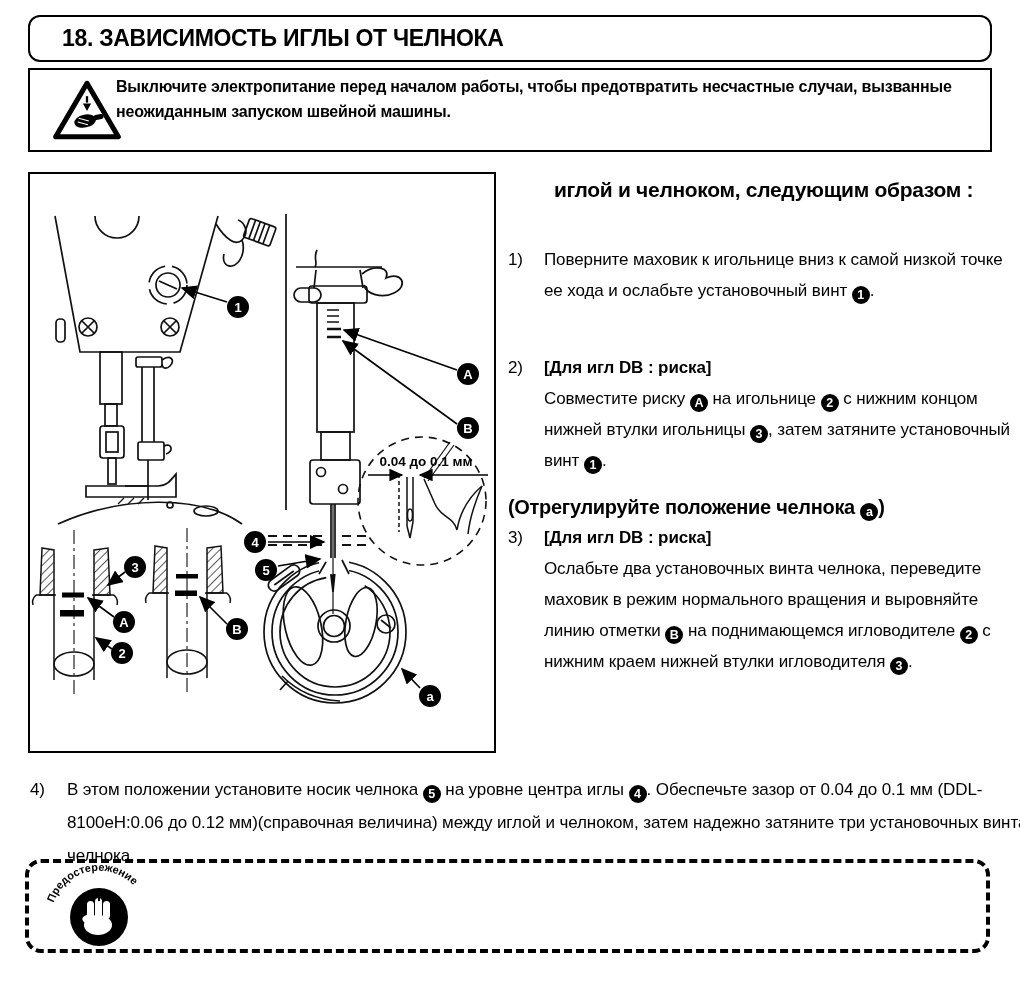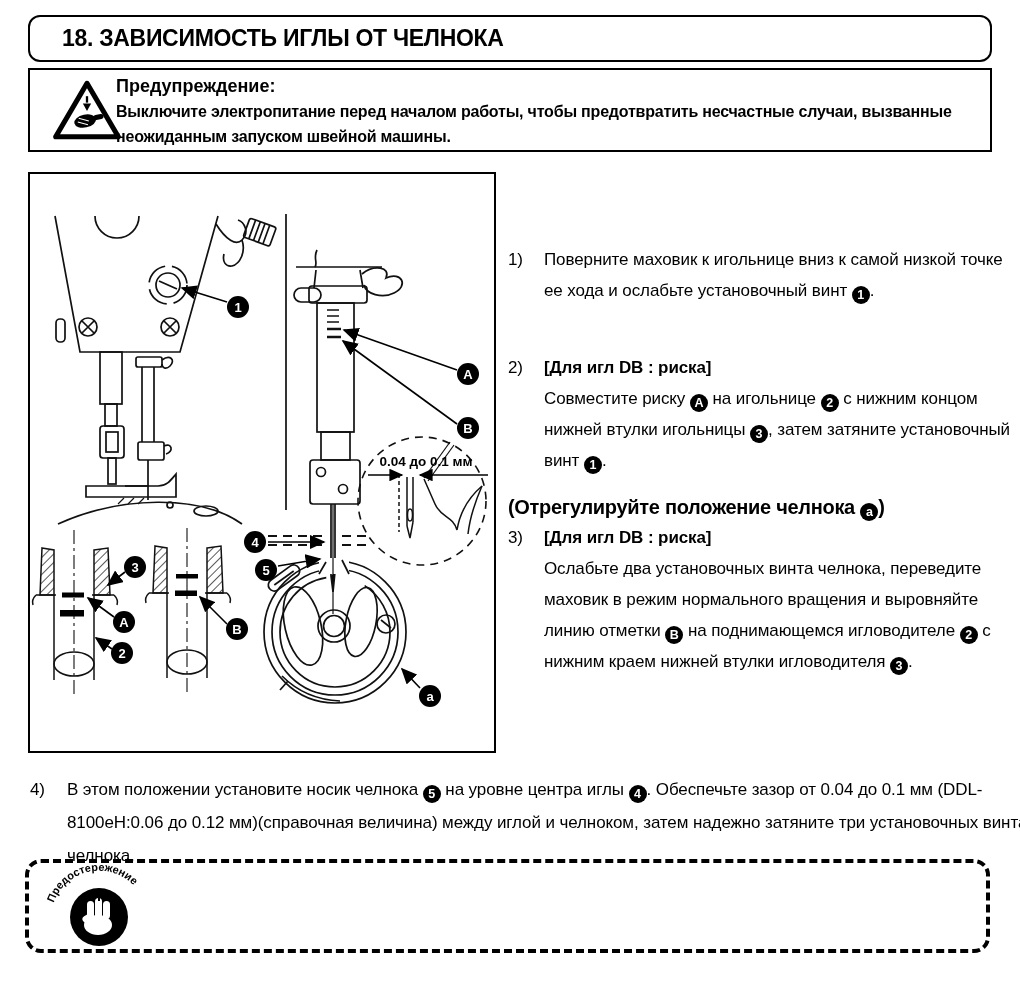--- a/index.html
+++ b/index.html
@@ -57,21 +57,20 @@
       <path d="M38,6 L72,64 H4 Z" fill="#fff" stroke="#000" stroke-width="5.5" stroke-linejoin="round"></path>
       <path d="M38,20 v7" stroke="#000" stroke-width="2.5"></path>
       <path d="M33.5,28 h9 l-4.5,8 z" fill="#000"></path>
       <g>
         <ellipse cx="36" cy="47" rx="12" ry="7" fill="#000" transform="rotate(-12 36 47)"></ellipse>
         <rect x="45" y="40" width="11" height="5.5" rx="2.7" fill="#000" transform="rotate(-12 50 43)"></rect>
         <path d="M29,44 l11,3 M28,48 l11,3" stroke="#fff" stroke-width="1.2" fill="none"></path>
       </g>
     </svg>
     <div class="warn-text">
-      <div class="warn-head">Предупреждение:</div>
       <div class="warn-body">Выключите электропитание перед началом работы, чтобы предотвратить несчастные случаи, вызванные неожиданным запуском швейной машины.</div>
     </div>
   </div>
 
   <div class="fig-box">
     <svg width="464" height="577" viewBox="0 0 464 577">
       <defs>
         <pattern id="hatch" width="6" height="6" patternUnits="userSpaceOnUse" patternTransform="rotate(45)">
           <line x1="0" y1="0" x2="0" y2="6" stroke="#000" stroke-width="1.3"></line>
         </pattern>
@@ -256,20 +255,21 @@
           <line x1="197" y1="450" x2="170" y2="423" stroke="#000" stroke-width="1.6" marker-end="url(#arr)"></line>
           <circle cx="207" cy="455" r="11" fill="#000"></circle>
           <text class="co-txt" x="207" y="460">B</text>
         </g>
       </g>
     </svg>
   </div>
 
   <div class="col">
     <div class="h1" style="top:0">
+      <div class="l2">иглой и челноком, следующим образом :</div>
     </div>
 
     <div class="item" style="top:74px;width:466px">
       <span class="num">1)</span><span>Поверните маховик к игольнице вниз к самой низкой точке ее хода и ослабьте установочный винт </span><span class="bdg">1</span><span>.</span>
     </div>
 
 
     <div class="item" style="top:182px;width:466px">
       <span class="num">2)</span>
       <div class="lead">[Для игл DB : риска]</div>

